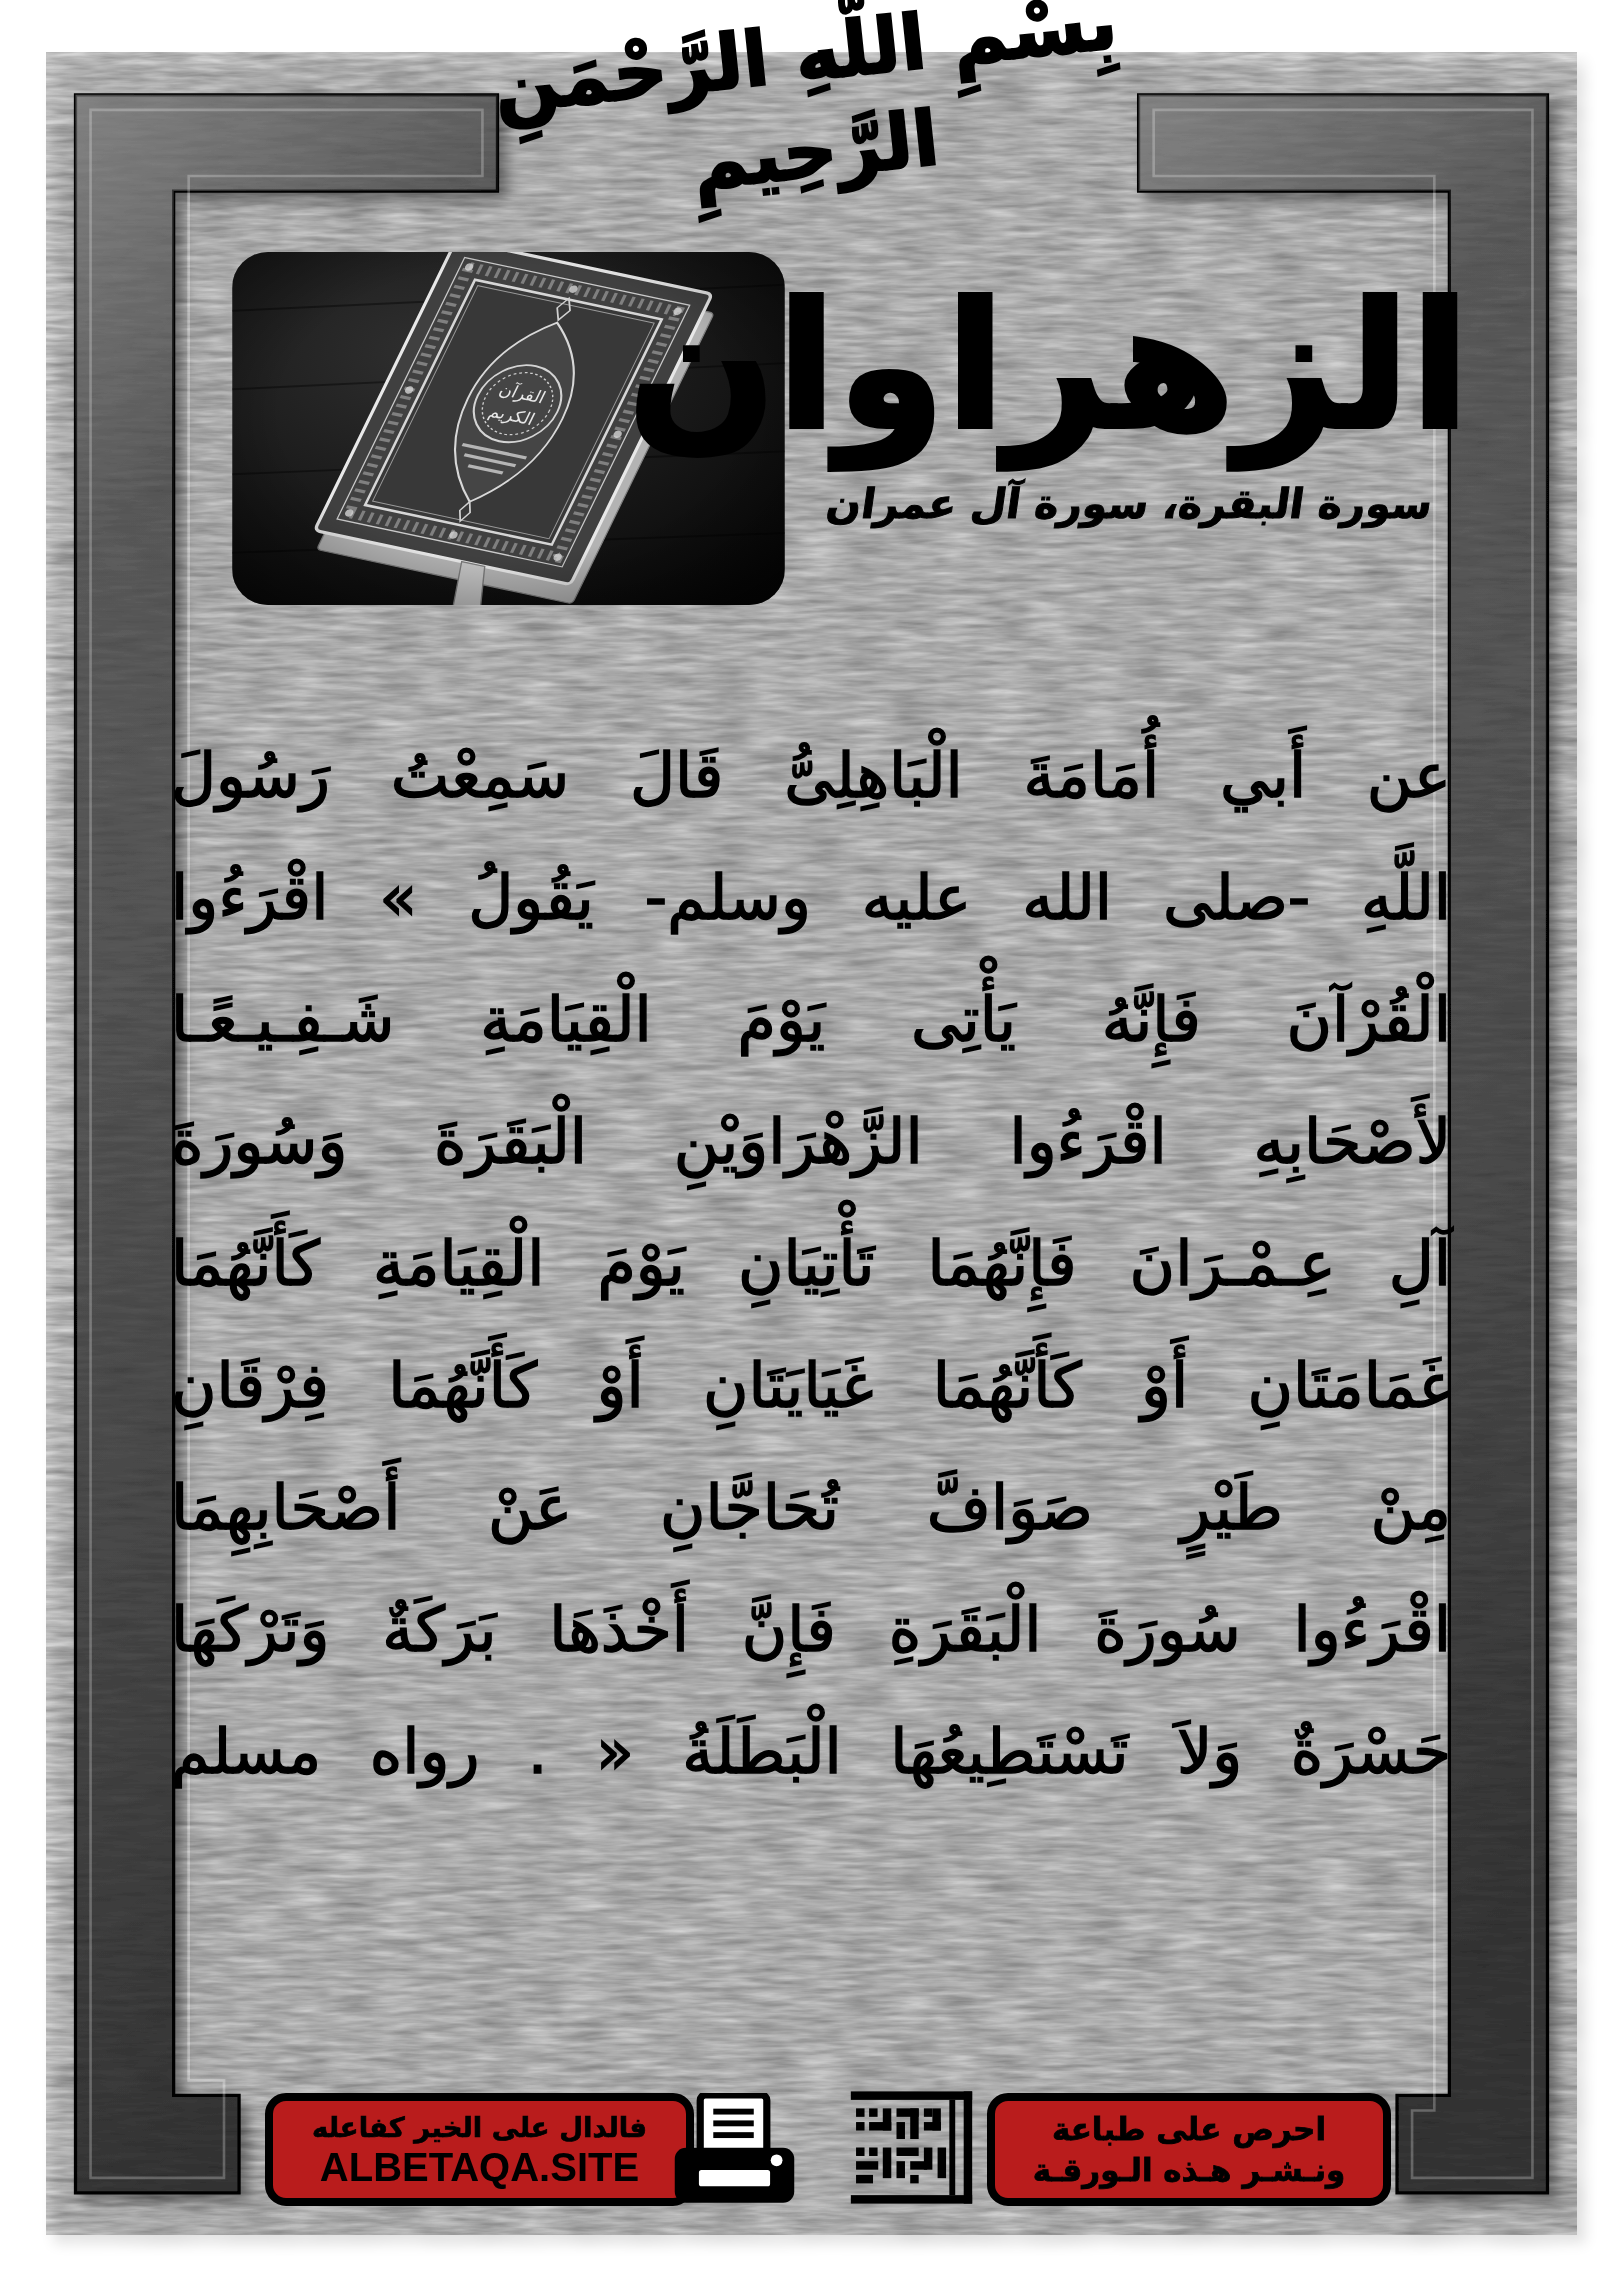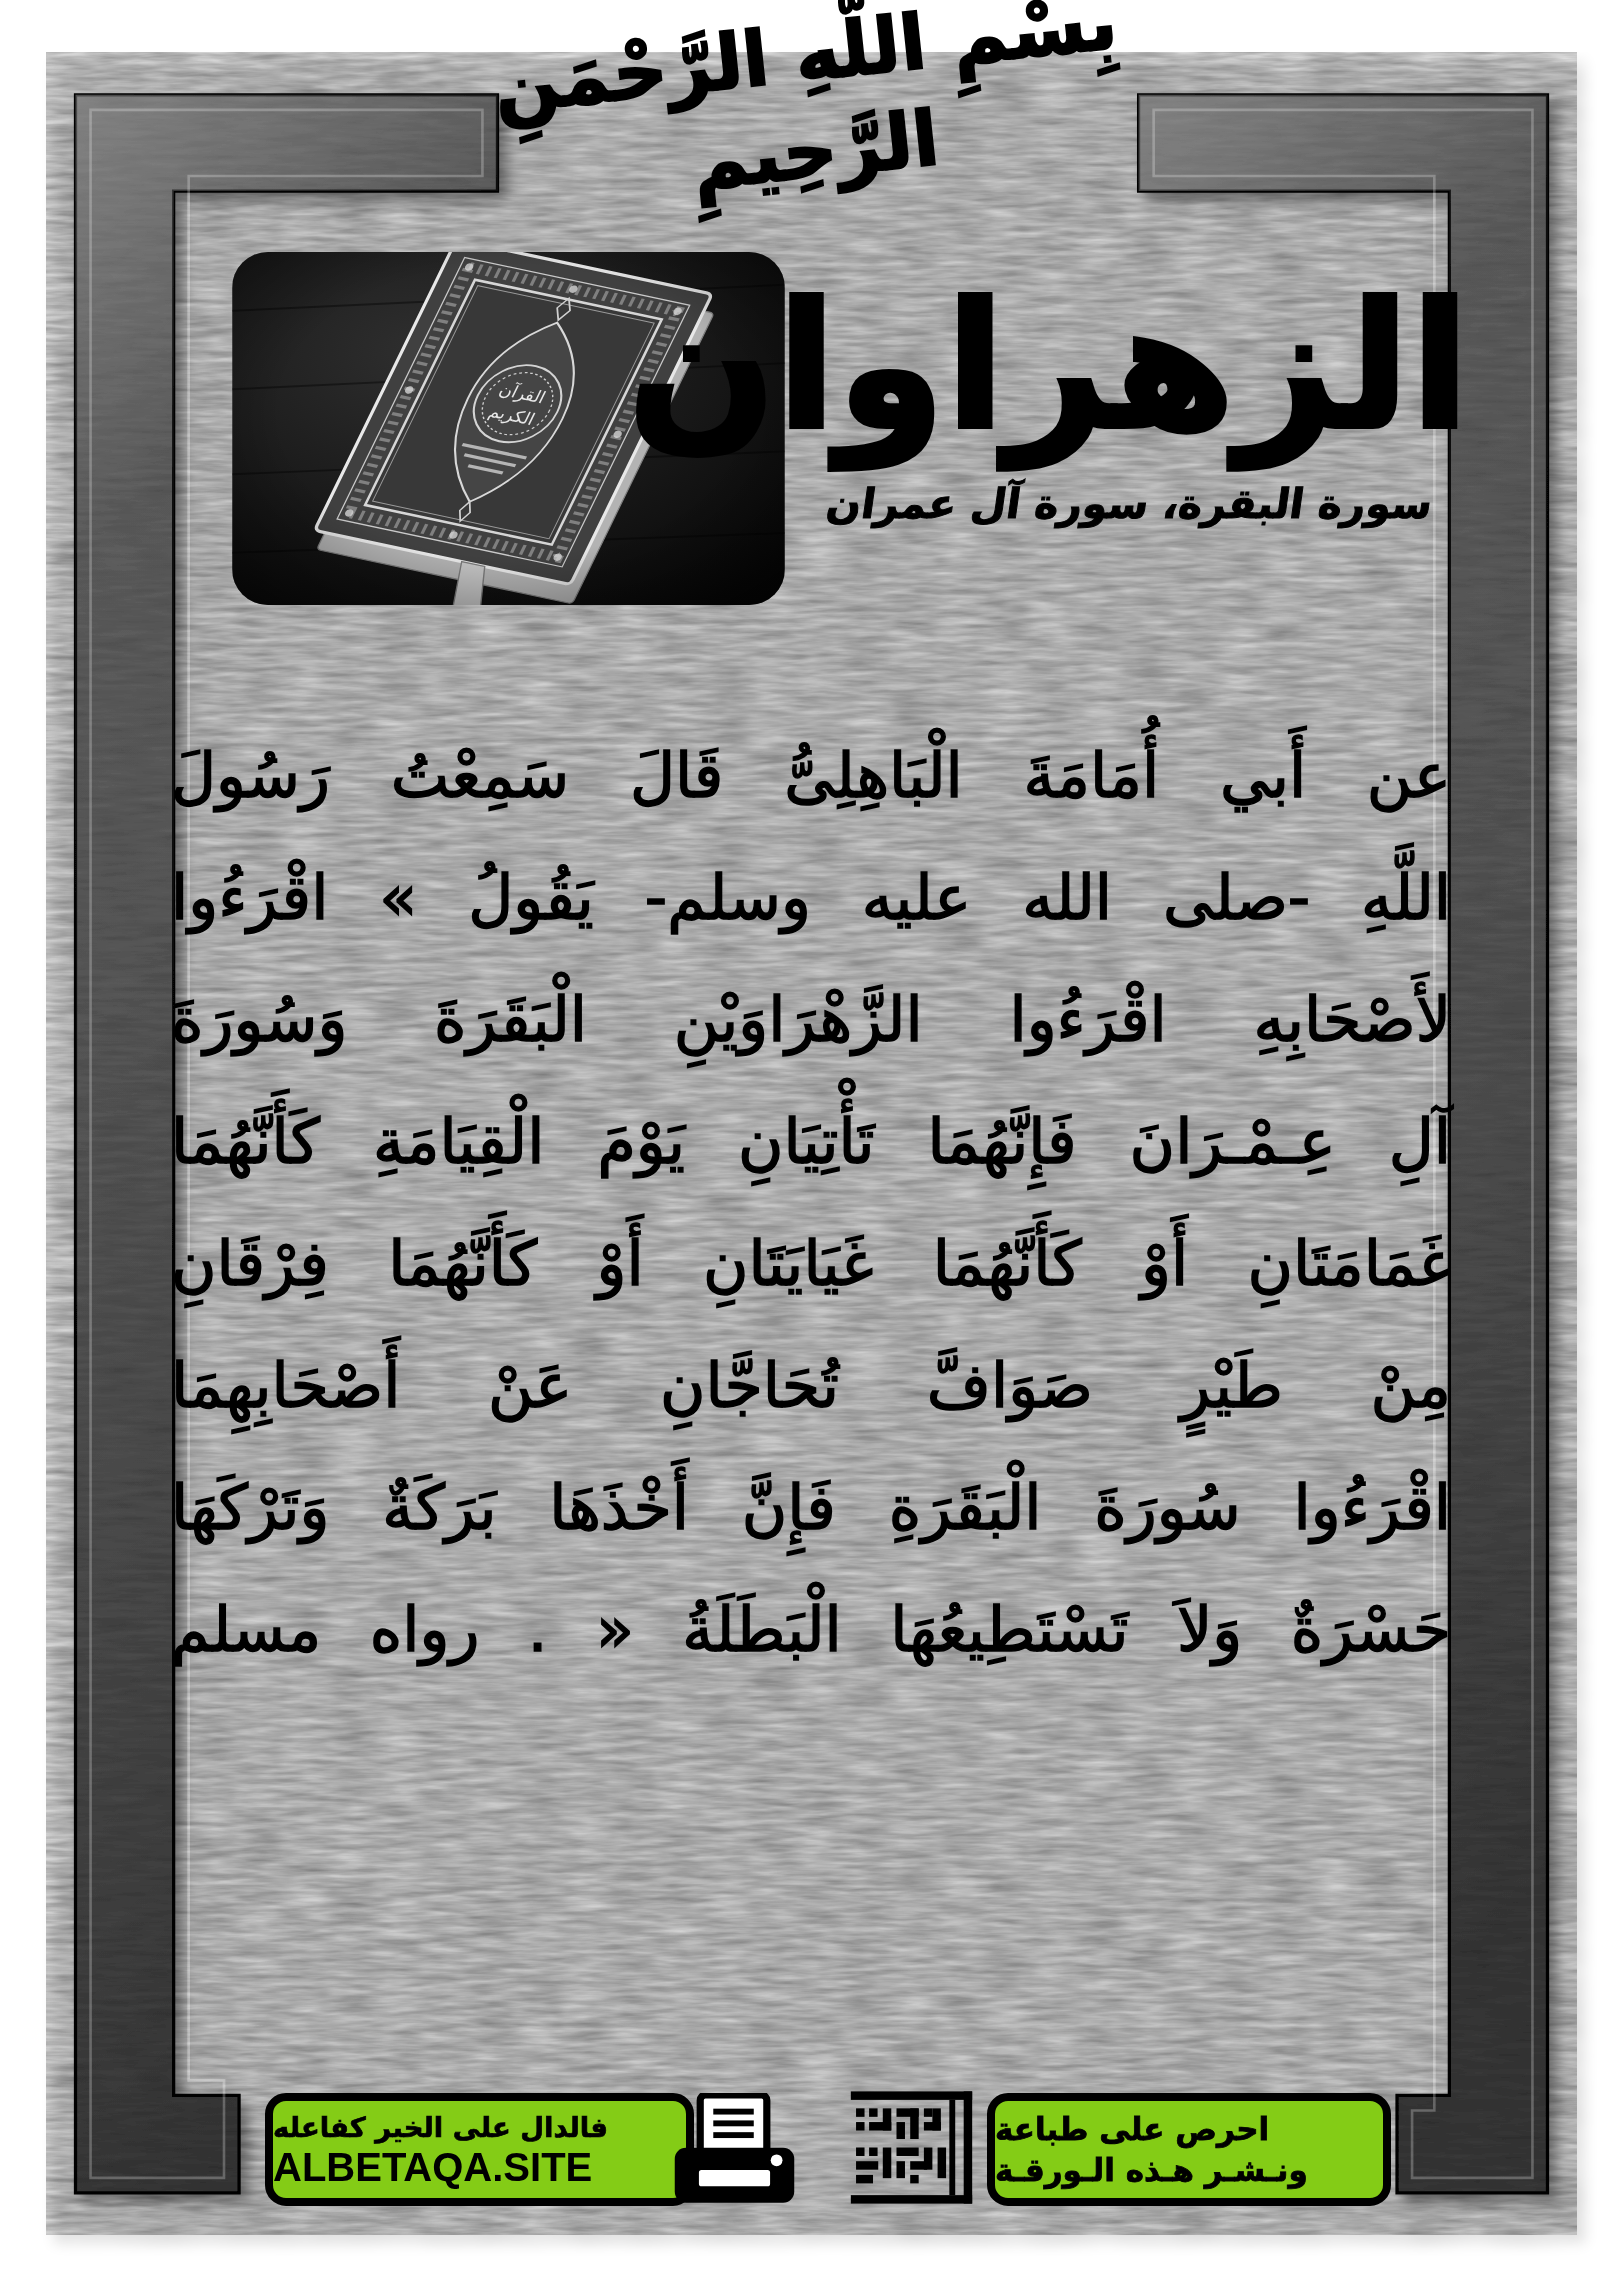--- a/index.html
+++ b/index.html
@@ -30,22 +30,22 @@
     -webkit-text-stroke:1.5px #000;}
 
   
   .note{left:216px;top:1916px;width:1230px;z-index:3;direction:rtl;}
   .note .nline{height:73px;line-height:73px;font-size:45px;font-weight:bold;
     text-align:justify;text-align-last:justify;direction:rtl;white-space:nowrap;
     -webkit-text-stroke:0.9px #000;}
   .note .nline2{width:92%;margin-right:0;margin-left:auto;}
 
   
-  .fbox{background:#84cc16;border:8.5px solid #000;border-radius:21px;box-sizing:border-box;
-    text-align:left;z-index:3;}
+  .fbox{background:#b91c1c;border:8.5px solid #000;border-radius:21px;box-sizing:border-box;
+    text-align:center;z-index:3;}
   .share-box{left:265px;top:2093px;width:429px;height:113px;}
   .share-ar{margin-top:11px;font-size:27.5px;font-weight:bold;direction:rtl;
     -webkit-text-stroke:0.7px #000;line-height:31px;}
   .share-site{margin-top:3.9px;font-size:40px;font-weight:bold;letter-spacing:0px;
     font-family:"Liberation Sans",sans-serif;line-height:41px;}
   .print-box{left:987px;top:2093px;width:404px;height:113px;}
   .print-box .pline{font-size:31px;font-weight:bold;direction:rtl;line-height:41px;
     -webkit-text-stroke:0.8px #000;}
   .print-box .pline:first-child{margin-top:8px;}
   .printer{left:674px;top:2093px;z-index:3;}
@@ -151,20 +151,21 @@
       <rect width="845" height="540" fill="url(#vig)"></rect>
     </svg>
   </div>
 
   <div class="abs title">الزهراوان</div>
   <div class="abs subtitle">سورة البقرة، سورة آل عمران</div>
 
   <div class="abs hadith">
     <div class="hline">عن أَبي أُمَامَةَ الْبَاهِلِىُّ قَالَ سَمِعْتُ رَسُولَ</div>
     <div class="hline">اللَّهِ -صلى الله عليه وسلم- يَقُولُ » اقْرَءُوا</div>
+    <div class="hline">الْقُرْآنَ فَإِنَّهُ يَأْتِى يَوْمَ الْقِيَامَةِ شَـفِـيـعًـا</div>
     <div class="hline">لأَصْحَابِهِ اقْرَءُوا الزَّهْرَاوَيْنِ الْبَقَرَةَ وَسُورَةَ</div>
     <div class="hline">آلِ عِـمْـرَانَ فَإِنَّهُمَا تَأْتِيَانِ يَوْمَ الْقِيَامَةِ كَأَنَّهُمَا</div>
     <div class="hline">غَمَامَتَانِ أَوْ كَأَنَّهُمَا غَيَايَتَانِ أَوْ كَأَنَّهُمَا فِرْقَانِ</div>
     <div class="hline">مِنْ طَيْرٍ صَوَافَّ تُحَاجَّانِ عَنْ أَصْحَابِهِمَا</div>
     <div class="hline">اقْرَءُوا سُورَةَ الْبَقَرَةِ فَإِنَّ أَخْذَهَا بَرَكَةٌ وَتَرْكَهَا</div>
     <div class="hline">حَسْرَةٌ وَلاَ تَسْتَطِيعُهَا الْبَطَلَةُ « . رواه مسلم</div>
   </div>
 
 
   <div class="abs fbox share-box">

